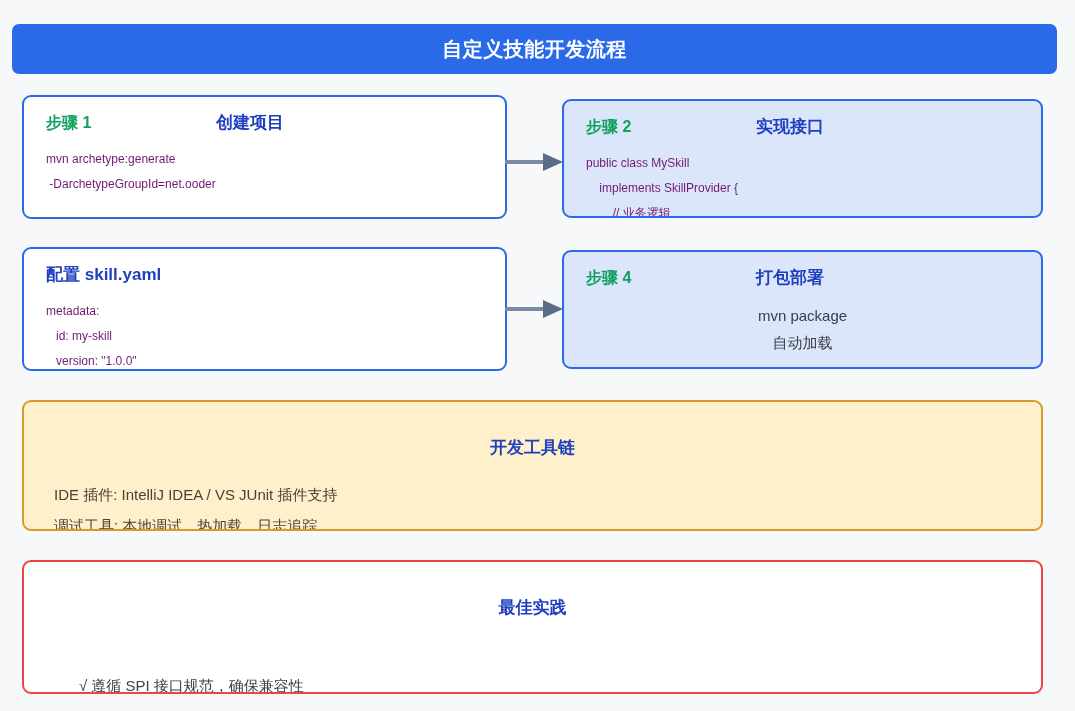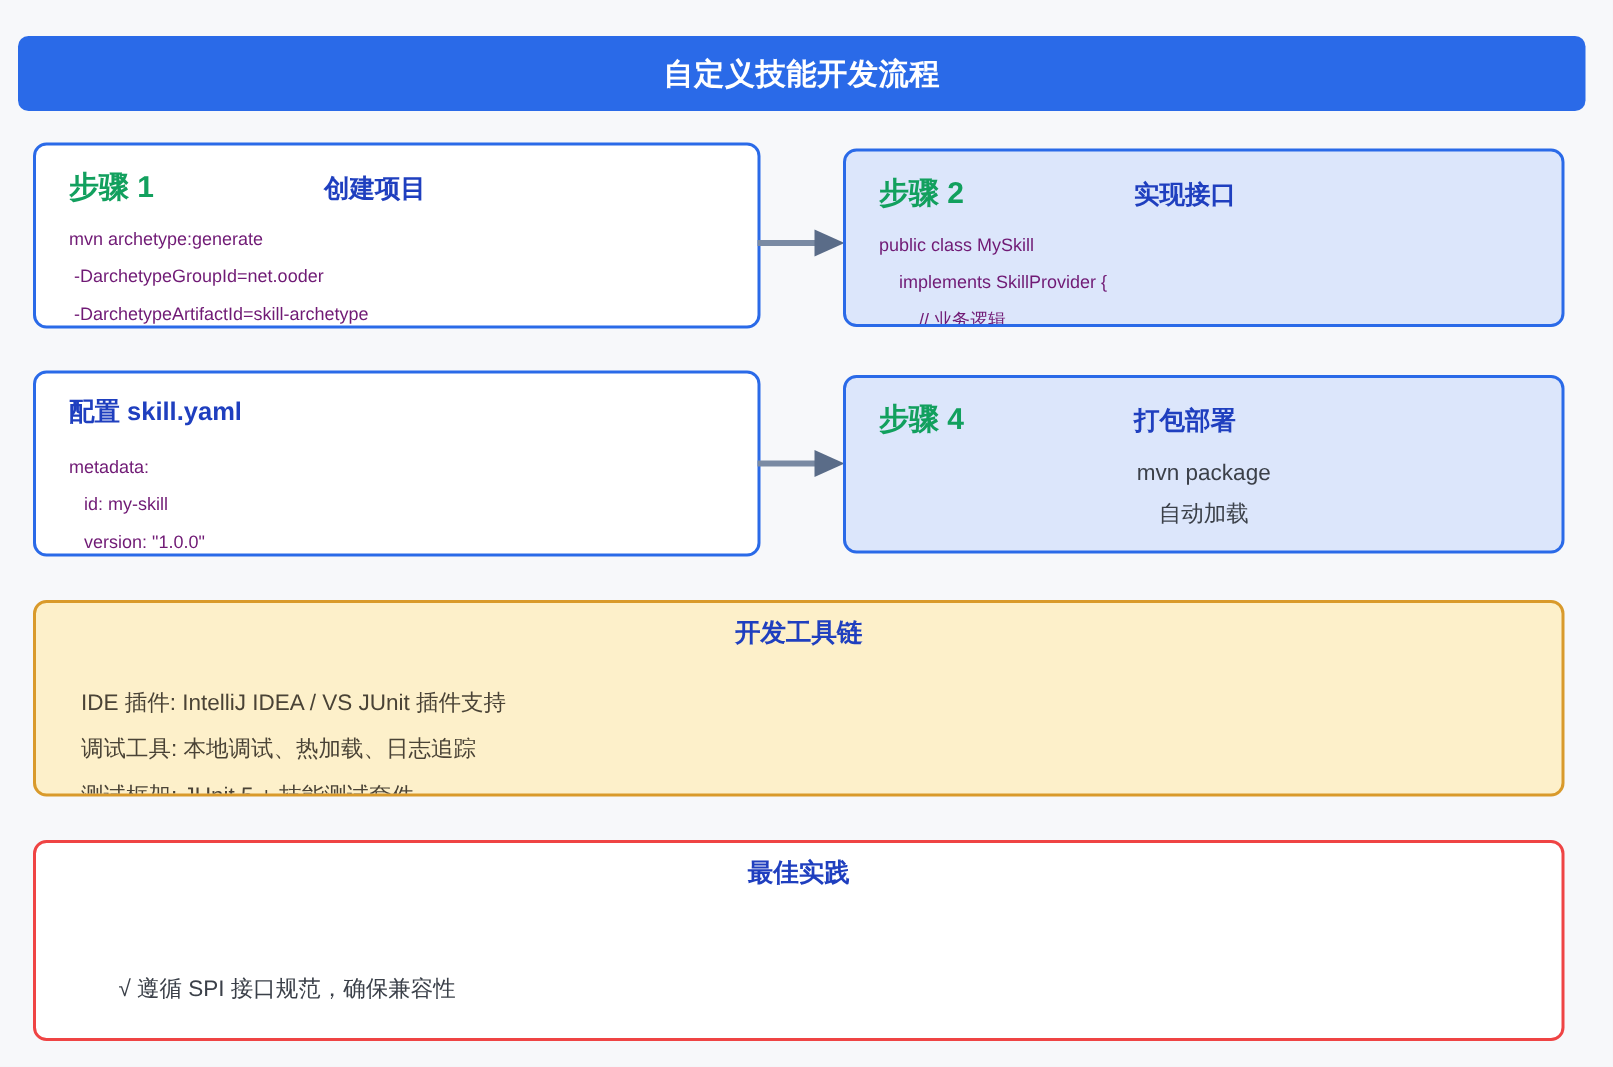--- a/index.html
+++ b/index.html
@@ -51,21 +51,21 @@
   .step-box.tinted { background: #dce6fb; }
 
   .step-head {
     display: flex;
     align-items: baseline;
     margin-bottom: 10px;
     height: 26px;
   }
   .step-label {
     color: #12a05e;
-    font-size: 20px;
+    font-size: 16px;
     font-weight: bold;
     width: 170px;
     flex: none;
   }
   .step-title {
     color: #1f3fbf;
     font-size: 17px;
     font-weight: bold;
   }
 
@@ -117,21 +117,21 @@
     border-top: 9px solid transparent;
     border-bottom: 9px solid transparent;
     border-left: 20px solid #5a6c88;
   }
 
   
   .panel {
     position: absolute;
     border-radius: 9px;
     overflow: hidden;
-    padding: 8px 30px 0 30px;
+    padding: 34px 30px 0 30px;
   }
   .panel-title {
     text-align: center;
     color: #1f3fbf;
     font-size: 17px;
     font-weight: bold;
     margin-bottom: 20px;
   }
   .panel-line {
     font-size: 15px;
@@ -170,21 +170,20 @@
     <div class="header-title">自定义技能开发流程</div>
   </div>
 
   <div class="step-box plain" id="step-1">
     <div class="step-head">
       <span class="step-label">步骤 1</span>
       <span class="step-title">创建项目</span>
     </div>
     <div class="code-line">mvn archetype:generate</div>
     <div class="code-line"> -DarchetypeGroupId=net.ooder</div>
-    <div class="code-line"> -DarchetypeArtifactId=skill-archetype</div>
   </div>
 
   <div class="arrow" id="arrow-1">
     <div class="arrow-line"></div>
     <div class="arrow-head"></div>
   </div>
 
   <div class="step-box tinted" id="step-2">
     <div class="step-head">
       <span class="step-label">步骤 2</span>

